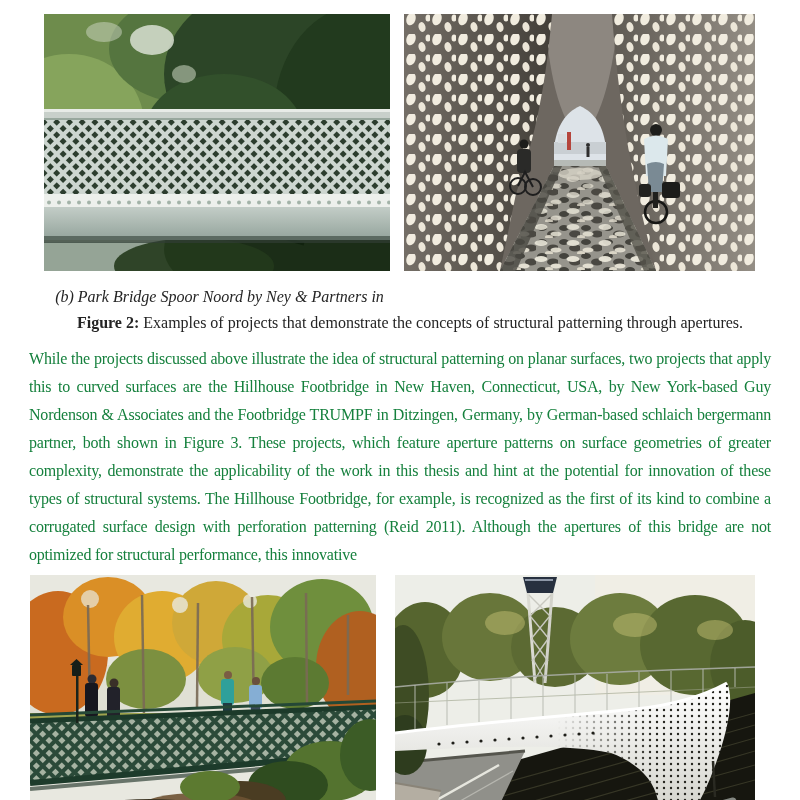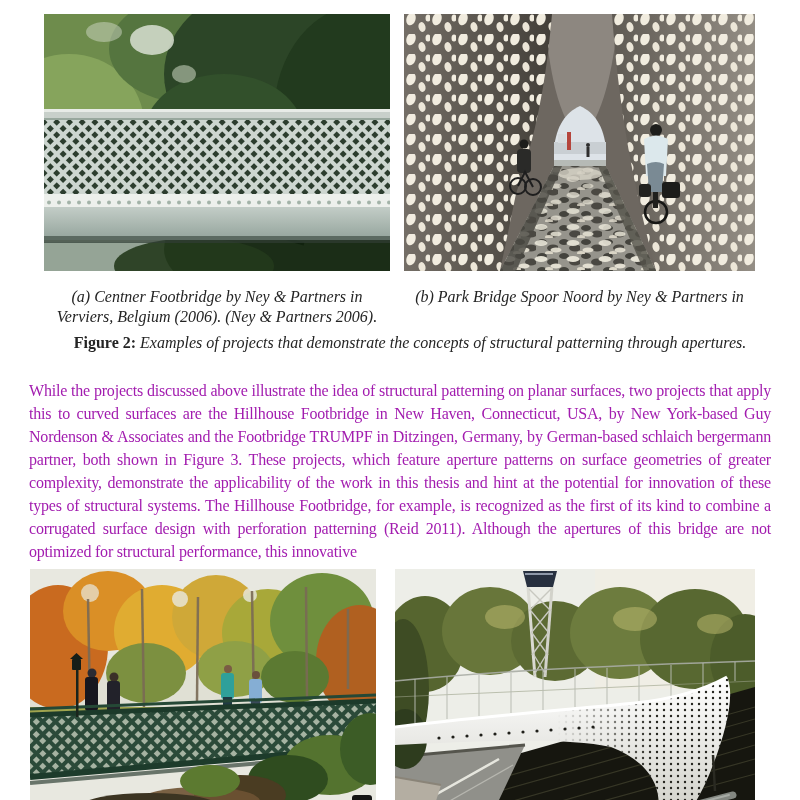--- a/index.html
+++ b/index.html
@@ -10,24 +10,24 @@
   .fig-row{display:flex;}
   .fig-row.top{margin:14px 0 0 44px;gap:14px;}
   .fig-row.bottom{margin:6px 0 0 30px;gap:19px;}
   .photo{display:block;background:#ddd;}
   .subcaps{display:flex;margin:16px 0 0 44px;gap:14px;}
   .subcap{text-align:center;font-style:italic;font-size:16px;line-height:20px;color:#242424;}
   .subcap.a{width:346px;}
   .subcap.b{width:351px;}
   .figcap{text-align:center;margin-top:6px;font-size:16px;line-height:20px;color:#242424;}
   .figcap .lbl{font-weight:bold;font-style:normal;margin-left:20px;}
-  .figcap .txt{font-style:italic;text-align:center;}
+  .figcap .txt{text-align:center;}
   .bodytext{
-    margin:26px 29px 0 29px;text-align:justify;font-size:16px;line-height:23px;
-    letter-spacing:-0.2px;color:#a21caf;
+    margin:12px 29px 0 29px;text-align:justify;font-size:16px;line-height:28px;
+    letter-spacing:-0.2px;color:#15803d;
   }
 </style>
 </head>
 <body>
 
 <div class="page">
 
   <div class="fig-row top">
 
     <svg class="photo" width="346" height="257" viewBox="0 0 346 257">
@@ -168,24 +168,20 @@
         <path d="M243,150 Q252,146 260,150 L258,178 L245,178 Z" fill="#7a8a94"></path>
         <rect x="258" y="168" width="18" height="16" rx="3" fill="#1c1c1a"></rect>
         <rect x="235" y="170" width="12" height="13" rx="3" fill="#22221f"></rect>
         <circle cx="252" cy="198" r="11" stroke="#161614" stroke-width="2.5" fill="none"></circle>
         <rect x="249" y="178" width="5" height="16" fill="#20201d"></rect>
       </g>
     </svg>
   </div>
 
   <div class="subcaps">
-    <div class="subcap a">
-      <div>(a) Centner Footbridge by Ney &amp; Partners in</div>
-      <div>Verviers, Belgium (2006). (Ney &amp; Partners 2006).</div>
-    </div>
     <div class="subcap b">
       <div>(b) Park Bridge Spoor Noord by Ney &amp; Partners in</div>
     </div>
   </div>
 
   <div class="figcap">
     <span class="lbl">Figure 2:</span><span class="txt"> Examples of projects that demonstrate the concepts of structural patterning through apertures.</span>
   </div>
 
   <p class="bodytext">While the projects discussed above illustrate the idea of structural patterning on planar surfaces, two projects that apply this to curved surfaces are the Hillhouse Footbridge in New Haven, Connecticut, USA, by New York-based Guy Nordenson &amp; Associates and the Footbridge TRUMPF in Ditzingen, Germany, by German-based schlaich bergermann partner, both shown in Figure 3. These projects, which feature aperture patterns on surface geometries of greater complexity, demonstrate the applicability of the work in this thesis and hint at the potential for innovation of these types of structural systems. The Hillhouse Footbridge, for example, is recognized as the first of its kind to combine a corrugated surface design with perforation patterning (Reid 2011). Although the apertures of this bridge are not optimized for structural performance, this innovative</p>

